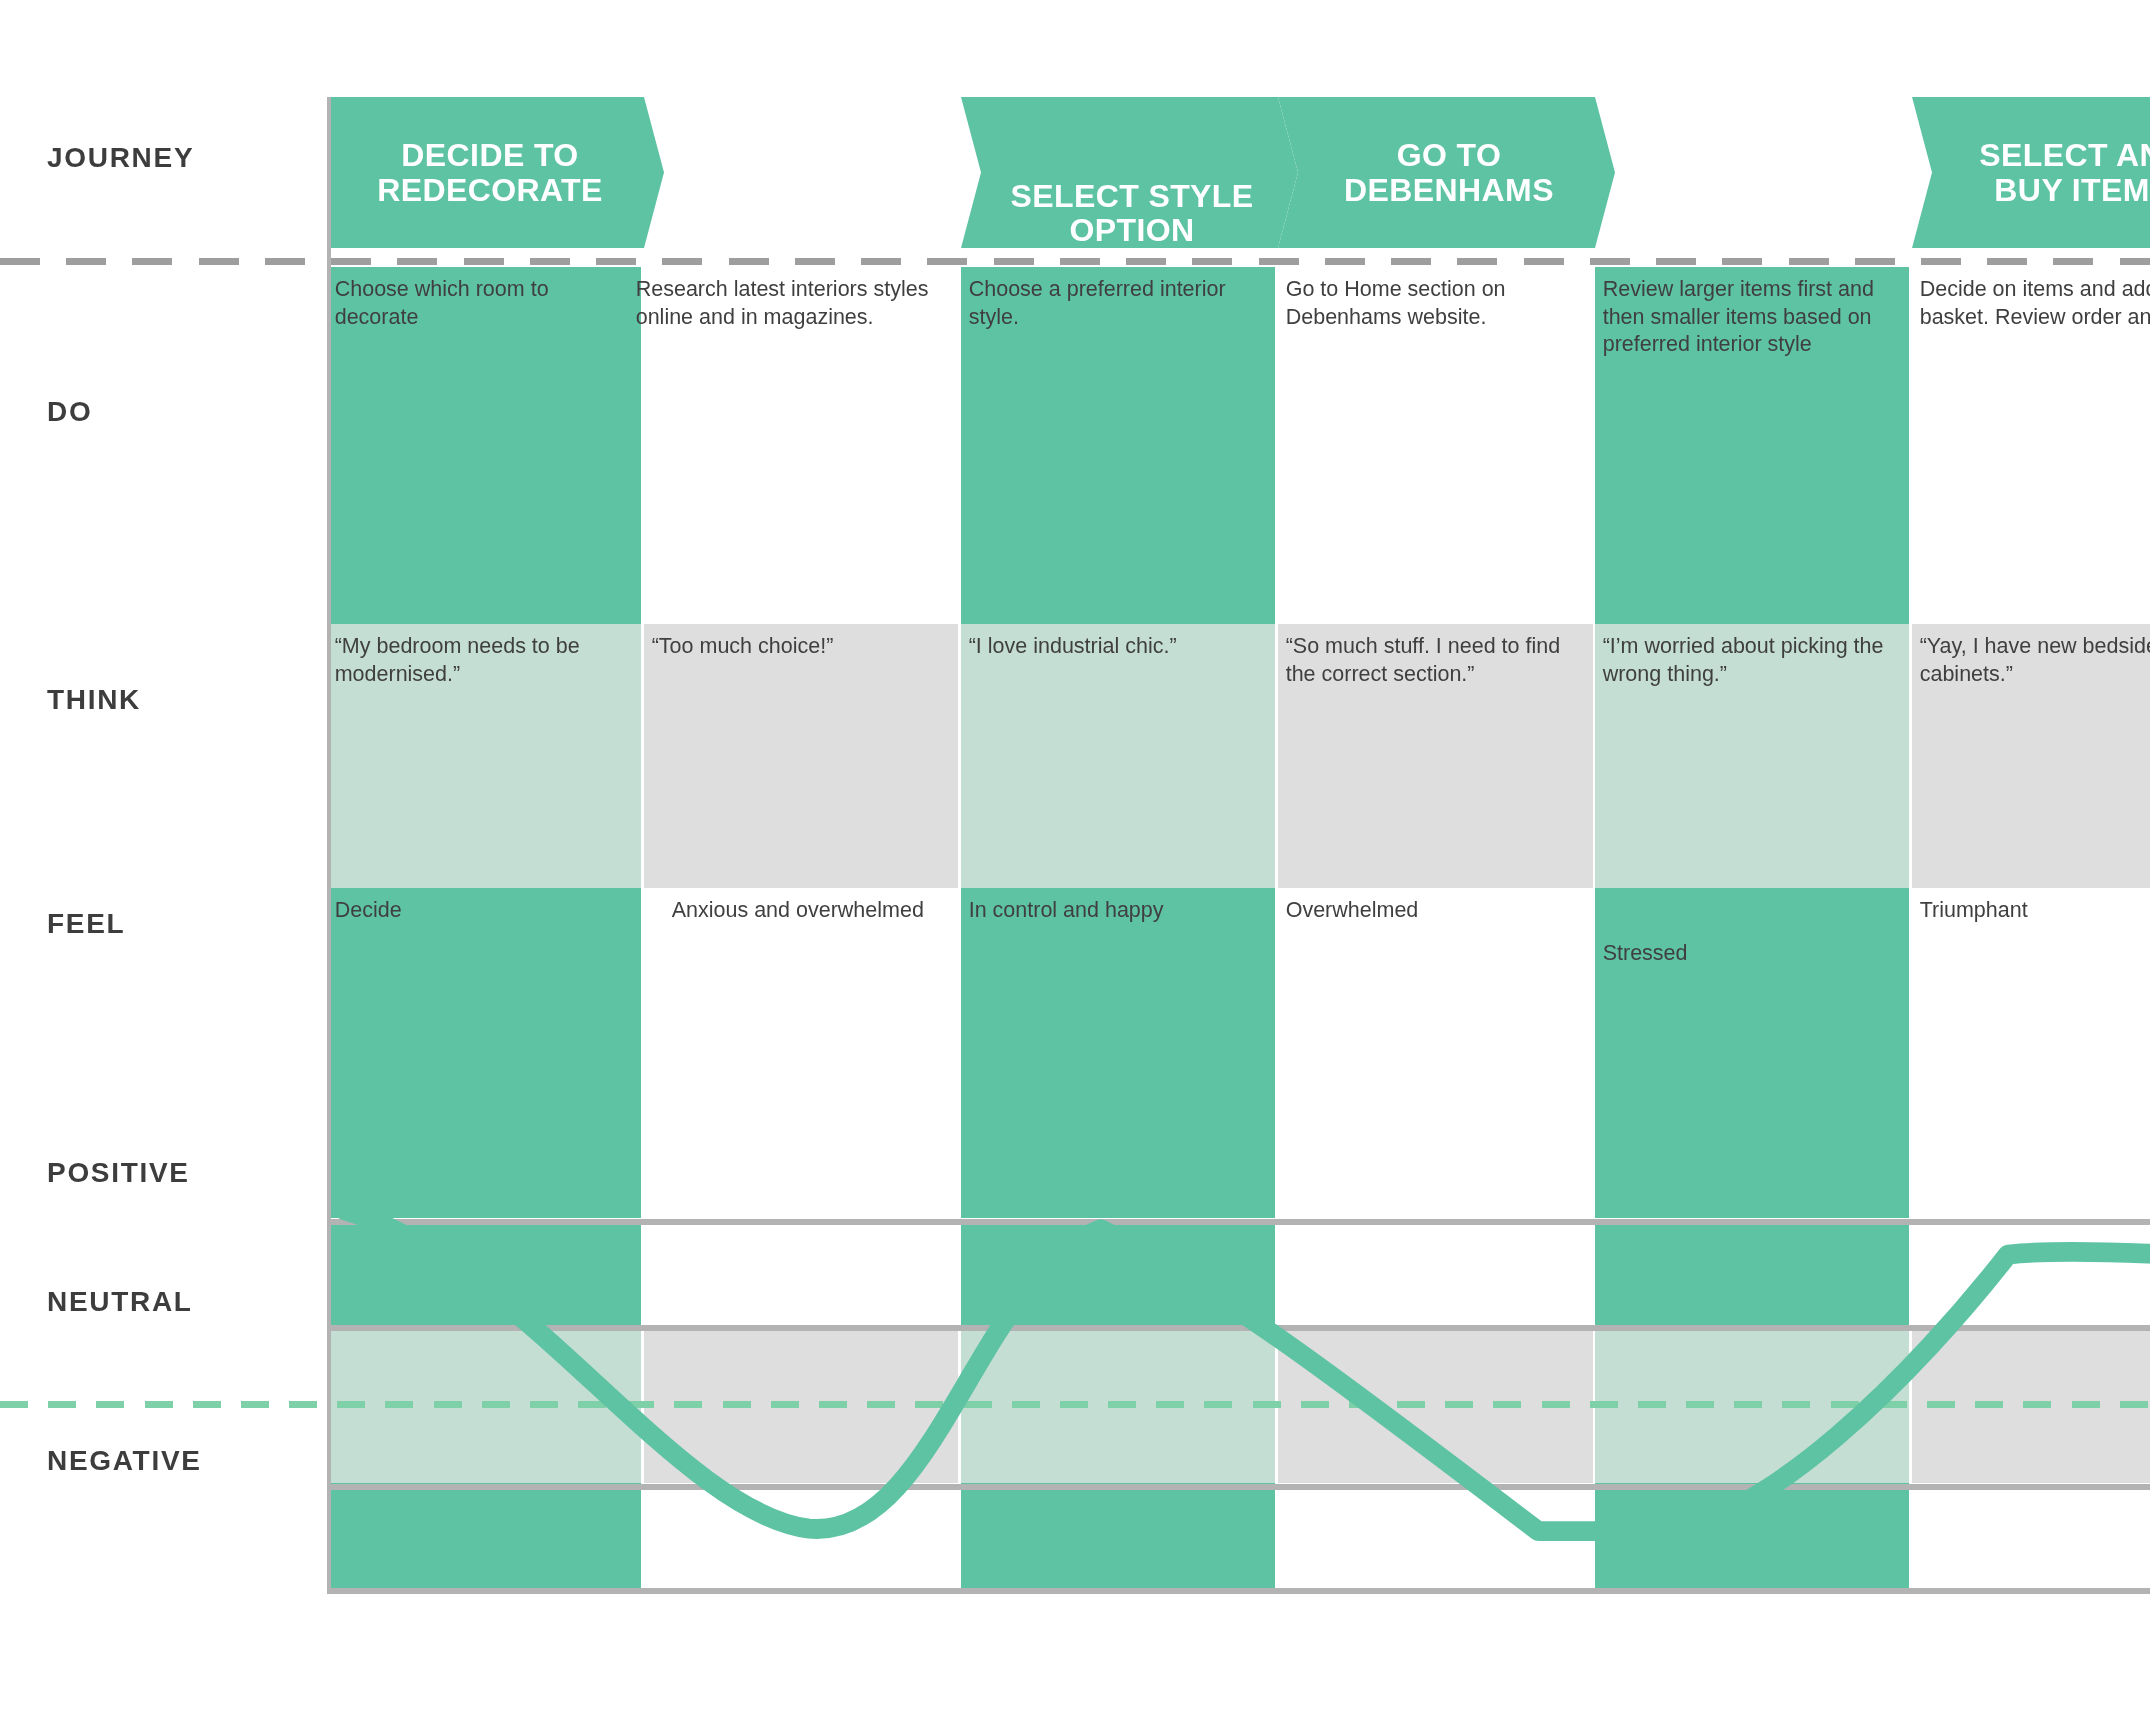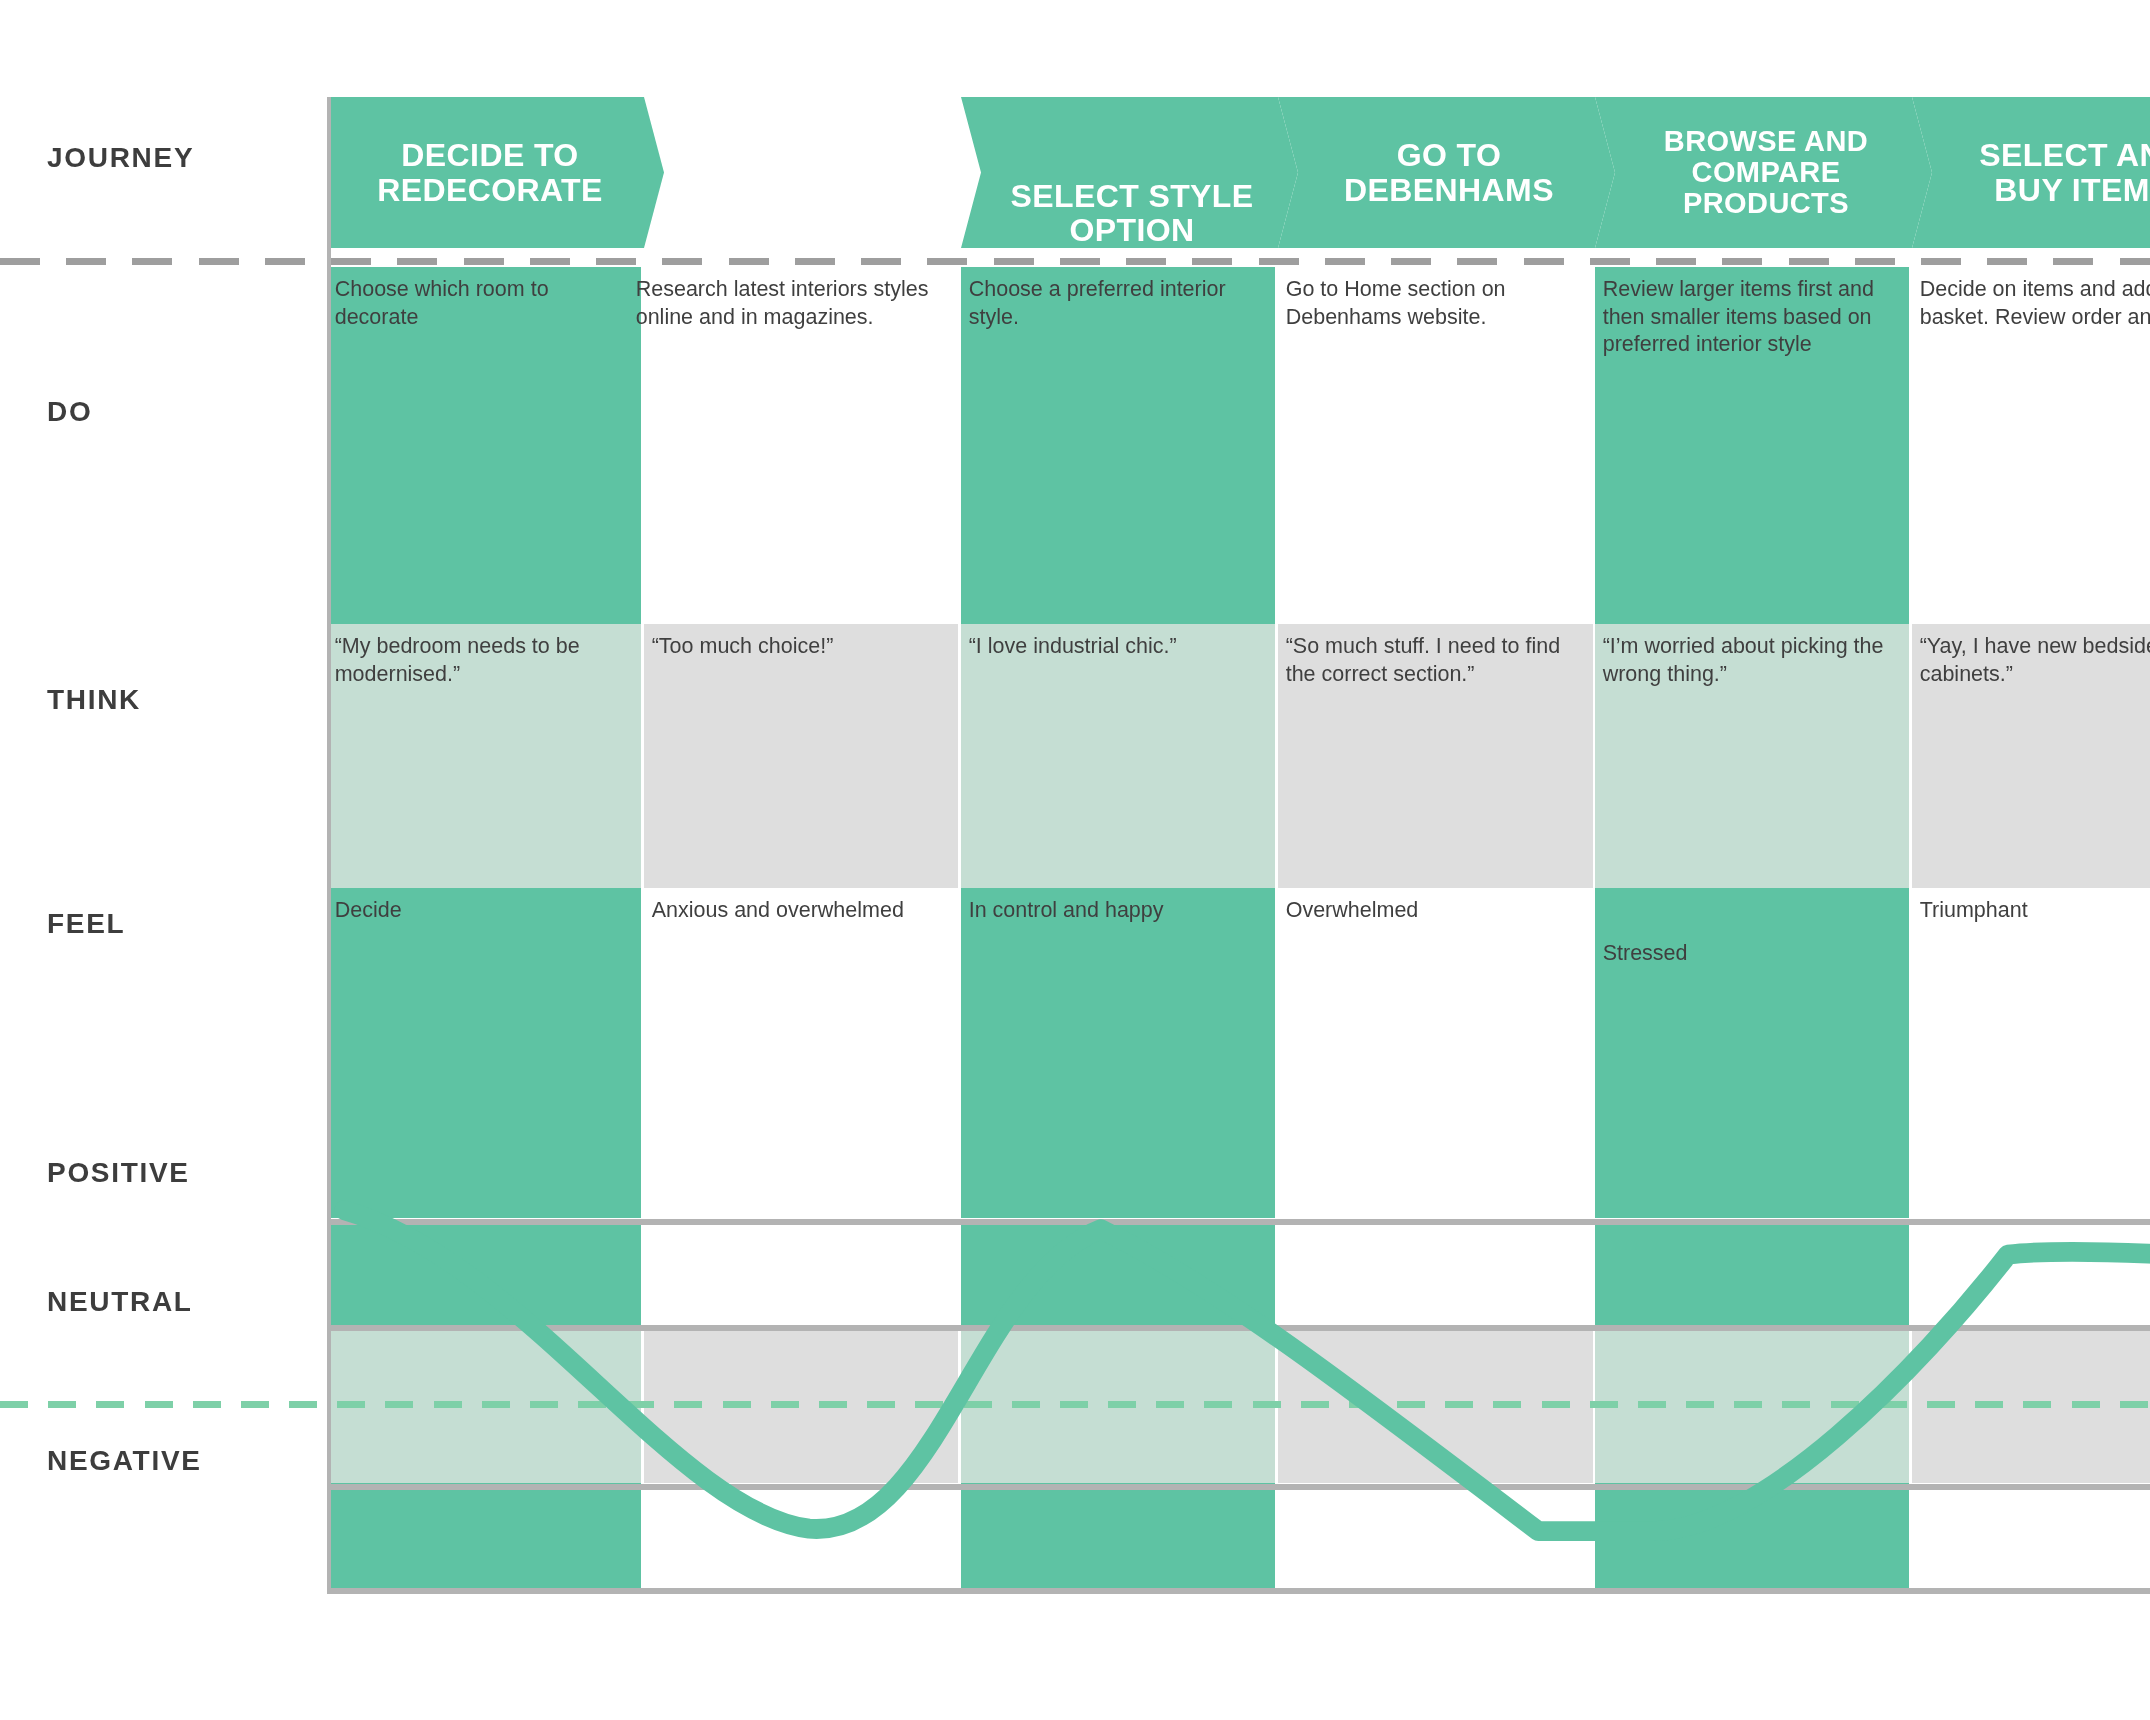--- a/index.html
+++ b/index.html
@@ -208,23 +208,20 @@
 
     <div class="header-band" id="headers">
         <div class="chev" style="left: 0px; width: 337px; clip-path: polygon(0px 0px, 317px 0px, 337px 50%, 317px 100%, 0px 100%); padding-left: 17px; padding-right: 28px; margin-left: 0px;">
           <div class="chev-label">DECIDE TO REDECORATE</div>
         </div>
         <div class="chev" style="left: 634px; width: 337px; clip-path: polygon(0px 0px, 317px 0px, 337px 50%, 317px 100%, 0px 100%, 20px 50%); padding-left: 33px; padding-right: 28px; margin-left: 0px; align-items: flex-end;">
           <div class="chev-label">SELECT STYLE OPTION</div>
         </div>
         <div class="chev" style="left: 951px; width: 337px; clip-path: polygon(0px 0px, 317px 0px, 337px 50%, 317px 100%, 0px 100%, 20px 50%); padding-left: 33px; padding-right: 28px; margin-left: 0px;">
           <div class="chev-label">GO TO DEBENHAMS</div>
-        </div>
-        <div class="chev" style="left: 1268px; width: 337px; clip-path: polygon(0px 0px, 317px 0px, 337px 50%, 317px 100%, 0px 100%, 20px 50%); padding-left: 33px; padding-right: 28px; margin-left: 0px;">
-          <div class="chev-label" style="font-size: 29px;">BROWSE AND COMPARE PRODUCTS</div>
         </div>
         <div class="chev" style="left: 1585px; width: 337px; clip-path: polygon(0px 0px, 317px 0px, 337px 50%, 317px 100%, 0px 100%, 20px 50%); padding-left: 33px; padding-right: 28px; margin-left: 0px;">
           <div class="chev-label">SELECT AND BUY ITEMS</div>
         </div>
       </div>
 
     <div class="dash-sep" id="dashsep" style="left: -327px; width: 2598px;">
         <div class="dseg" style="left: 0px; width: 40px;"></div>
         <div class="dseg" style="left: 66px; width: 40px;"></div>
         <div class="dseg" style="left: 132px; width: 40px;"></div>
@@ -298,21 +295,21 @@
         </div>
         <div class="cell" style="left: 1585px; top: 527px; width: 314px;">
           <div class="cell-text" style="font-size: 21.5px;">“Yay, I have new bedside cabinets.”</div>
         </div>
       </div>
     <div id="cells-feel">
         <div class="cell" style="left: 0px; top: 791px; width: 314px;">
           <div class="cell-text" style="font-size: 21.5px;">Decide</div>
         </div>
         <div class="cell" style="left: 317px; top: 791px; width: 314px;">
-          <div class="cell-text" style="font-size: 21.5px;">Anxious and overwhelmed</div>
+          <div class="cell-text" style="font-size: 21.5px; margin-left: 20px;">Anxious and overwhelmed</div>
         </div>
         <div class="cell" style="left: 634px; top: 791px; width: 314px;">
           <div class="cell-text" style="font-size: 21.5px;">In control and happy</div>
         </div>
         <div class="cell" style="left: 951px; top: 791px; width: 315px;">
           <div class="cell-text" style="font-size: 21.5px;">Overwhelmed</div>
         </div>
         <div class="cell" style="left: 1268px; top: 834px; width: 314px;">
           <div class="cell-text" style="font-size: 21.5px;">Stressed</div>
         </div>

